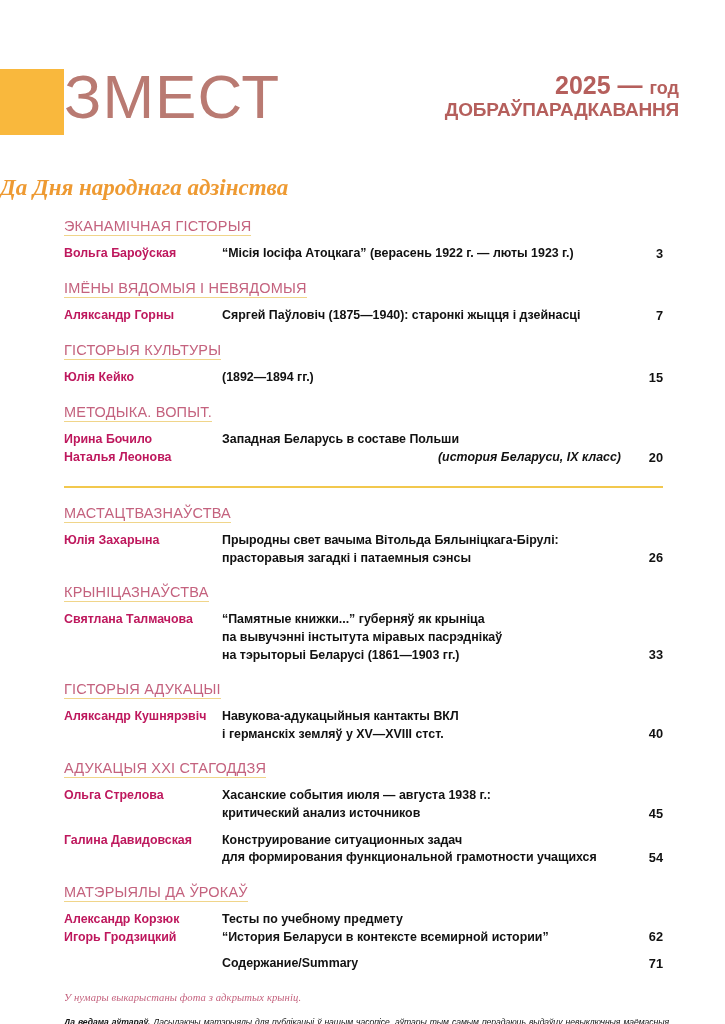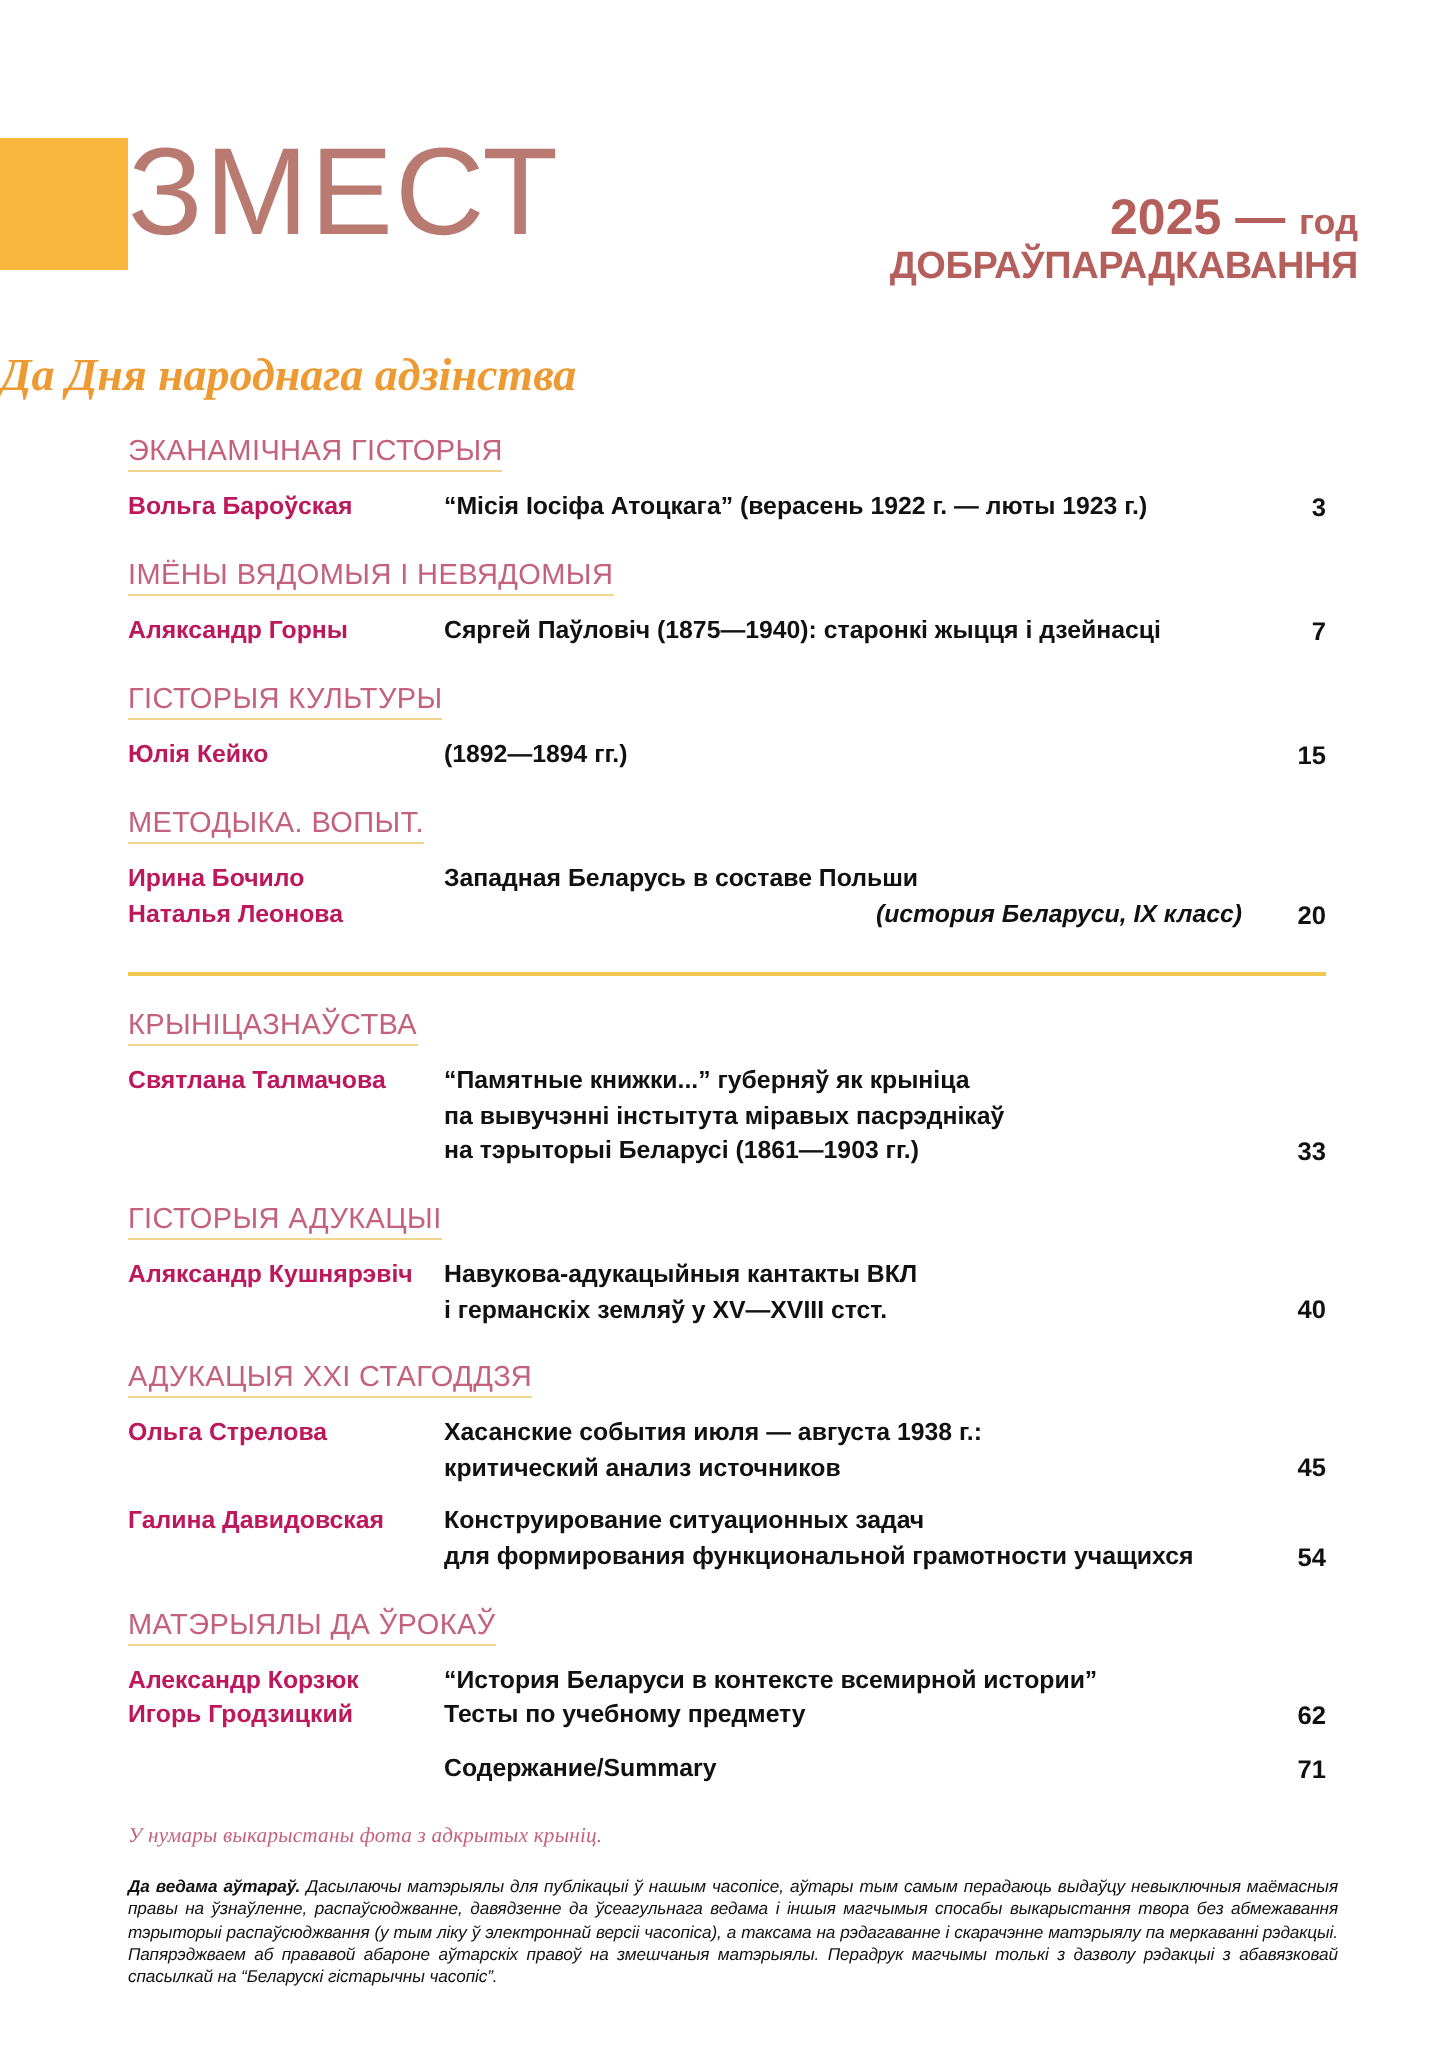--- a/index.html
+++ b/index.html
@@ -38,21 +38,21 @@
     font-family: "Liberation Sans", sans-serif;
     font-size: 62px;
     font-weight: 400;
     letter-spacing: 1px;
     color: #B97A72;
     line-height: 1;
   }
   .year-block {
     position: absolute;
     right: 46px;
-    top: 56px;
+    top: 32px;
     text-align: right;
     color: #B55F5C;
     line-height: 1.12;
   }
   .year-line-1 {
     font-size: 25px;
     font-weight: 700;
     letter-spacing: 0px;
     white-space: nowrap;
   }
@@ -214,20 +214,30 @@
           <div>Ирина Бочило</div>
           <div>Наталья Леонова</div>
         </div>
         <div class="titles">
           <div>Западная Беларусь в составе Польши</div>
           <div class="line-italic">(история Беларуси, IX класс)</div>
         </div>
         <div class="page align-last">20</div>
       </div></div>
     <div class="divider"></div>
+    <div class="section-wrap"><div class="section-head">МАСТАЦТВАЗНАЎСТВА</div><div class="entry">
+        <div class="authors">
+          <div>Юлія Захарына</div>
+        </div>
+        <div class="titles">
+          <div>Прыродны свет вачыма Вітольда Бялыніцкага-Бірулі:</div>
+          <div>прасторавыя загадкі і патаемныя сэнсы</div>
+        </div>
+        <div class="page align-last">26</div>
+      </div></div>
     <div class="section-wrap"><div class="section-head">КРЫНІЦАЗНАЎСТВА</div><div class="entry">
         <div class="authors">
           <div>Святлана Талмачова</div>
         </div>
         <div class="titles">
           <div>“Памятные книжки...” губерняў як крыніца</div>
           <div>па вывучэнні інстытута міравых пасрэднікаў</div>
           <div>на тэрыторыі Беларусі (1861—1903 гг.)</div>
         </div>
         <div class="page align-last">33</div>
@@ -260,22 +270,22 @@
           <div>для формирования функциональной грамотности учащихся</div>
         </div>
         <div class="page align-last">54</div>
       </div></div>
     <div class="section-wrap"><div class="section-head">МАТЭРЫЯЛЫ ДА ЎРОКАЎ</div><div class="entry">
         <div class="authors">
           <div>Александр Корзюк</div>
           <div>Игорь Гродзицкий</div>
         </div>
         <div class="titles">
+          <div>Тесты по учебному предмету</div>
           <div>“История Беларуси в контексте всемирной истории”</div>
-          <div>Тесты по учебному предмету</div>
         </div>
         <div class="page align-last">62</div>
       </div><div class="entry">
         <div class="authors"></div>
         <div class="titles">
           <div>Содержание/Summary</div>
         </div>
         <div class="page">71</div>
       </div></div>
   </div>

